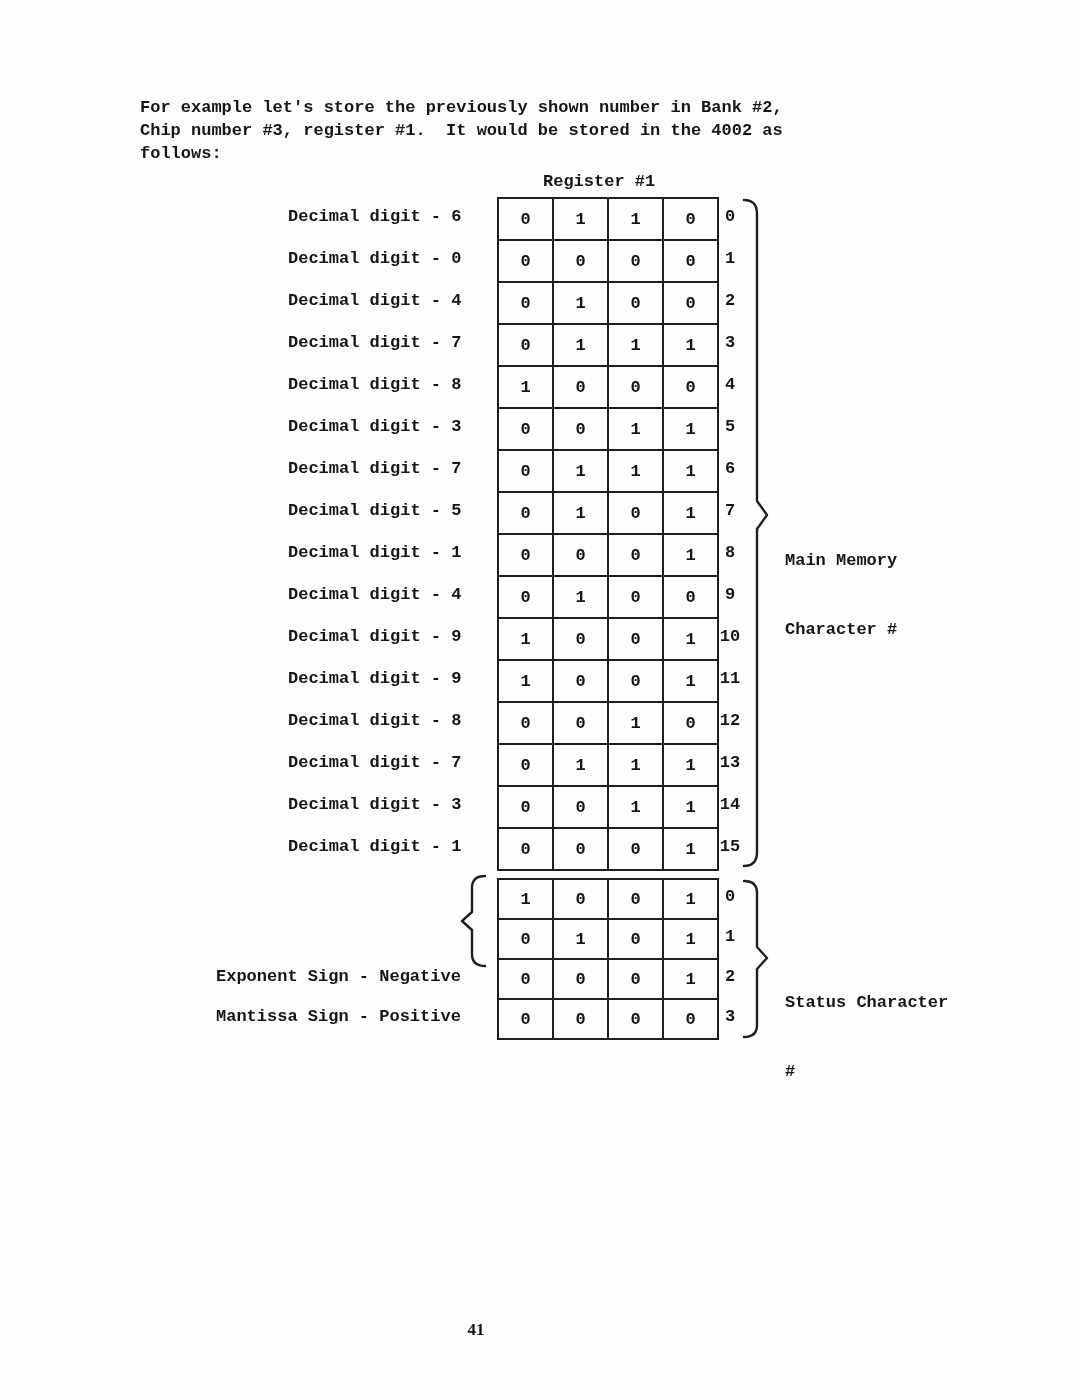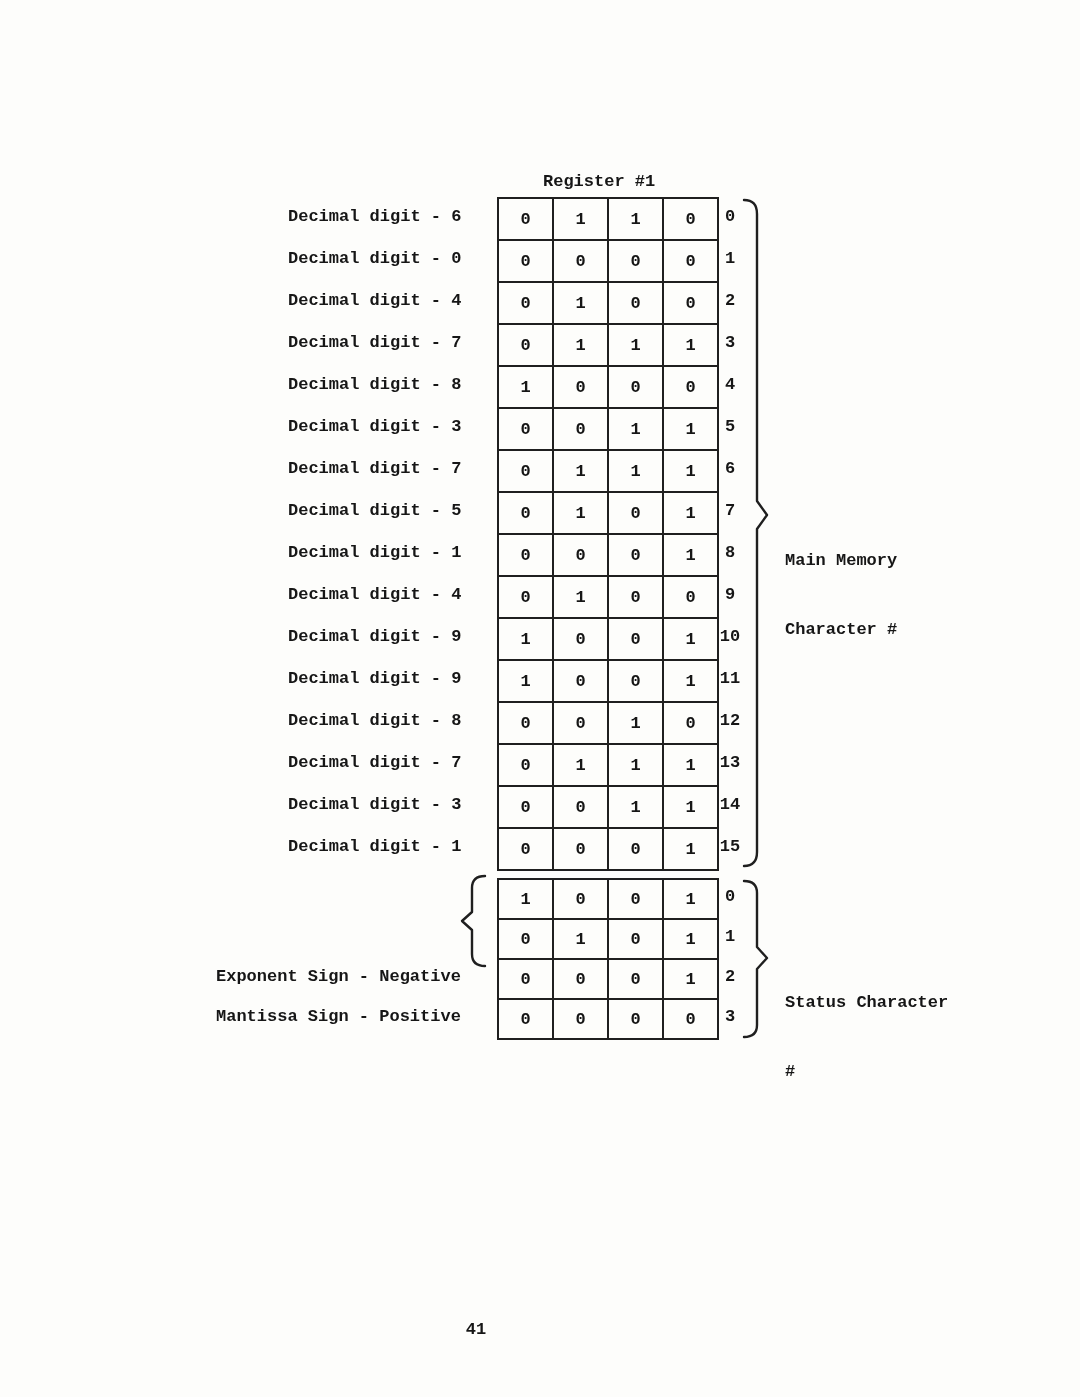--- a/index.html
+++ b/index.html
@@ -20,29 +20,34 @@
   .bit-table td{width:53px; text-align:center; border:2px solid #1f1f1f; padding:0;}
   .main-table td{height:40px;}
   .status-table td{height:38px;}
   .mlabel{position:absolute; left:288px; white-space:pre;}
   .slabel{position:absolute; left:216px; white-space:pre;}
   .midx{position:absolute; left:712px; width:36px; text-align:center;}
   .brace-label{position:absolute; line-height:23px; white-space:pre;font-family:Liberation Mono, monospace;}
   .exp-block{position:absolute; left:287px; top:885px; width:150px;
     text-align:center; line-height:22px; white-space:pre;}
   .page-num{position:absolute; left:452px; top:1320px; width:48px; text-align:center;
-    font-family:Liberation Mono, monospace; font-weight:bold; font-size:17px;}
+    font-family:Liberation Serif, serif; font-weight:bold; font-size:17px;}
   svg.brace{position:absolute; overflow:visible;}
   svg.brace path{fill:none; stroke:#1f1f1f; stroke-width:2.4; stroke-linecap:round; stroke-linejoin:round;}
 </style>
 </head>
 <body>
 
 <div class="page">
 
+  <div class="intro">
+    <div class="tline">For example let's store the previously shown number in Bank #2,</div>
+    <div class="tline">Chip number #3, register #1.  It would be stored in the 4002 as</div>
+    <div class="tline">follows:</div>
+  </div>
 
   <div class="reg-title">Register #1</div>
 
   <table class="bit-table main-table">
     <tbody>
         <tr>
           <td>0</td>
           <td>1</td>
           <td>1</td>
           <td>0</td>

